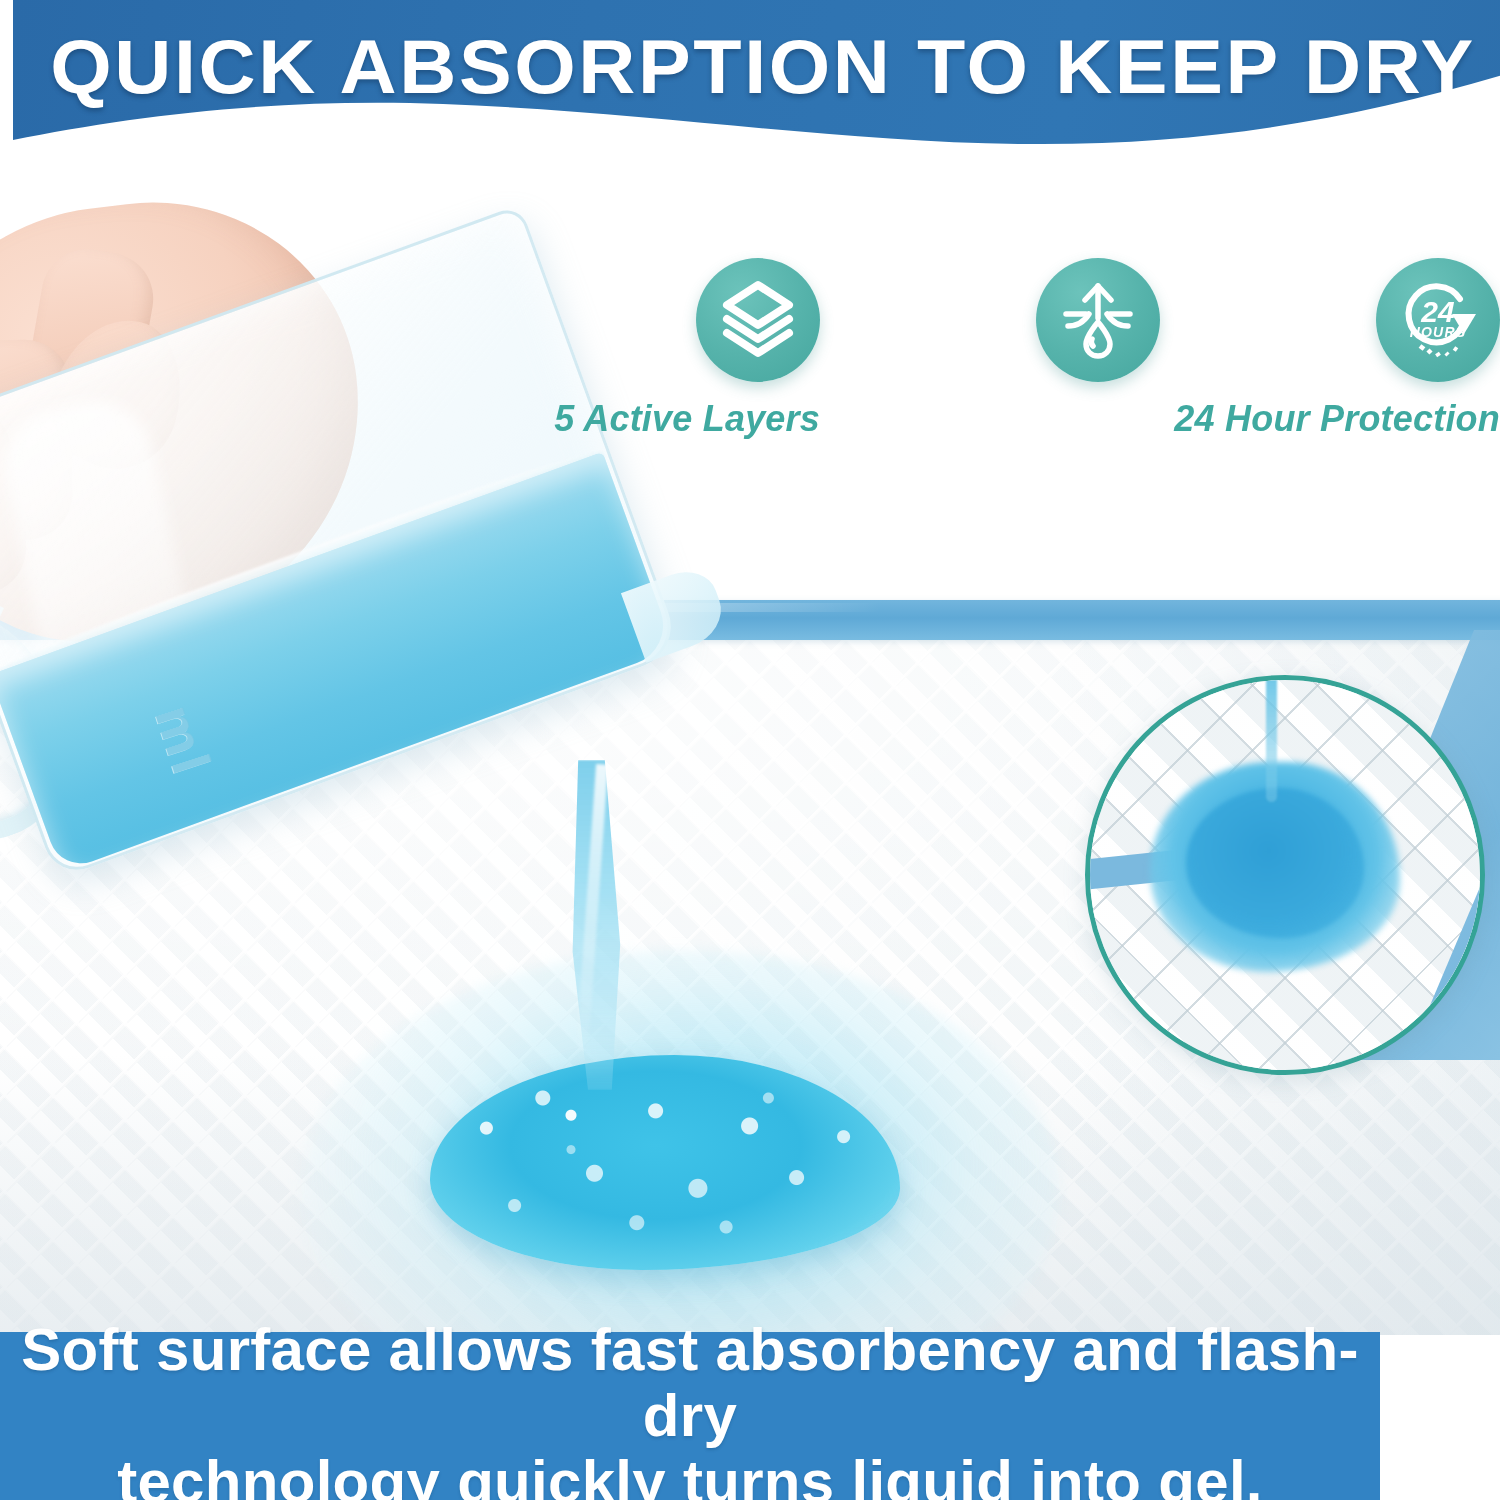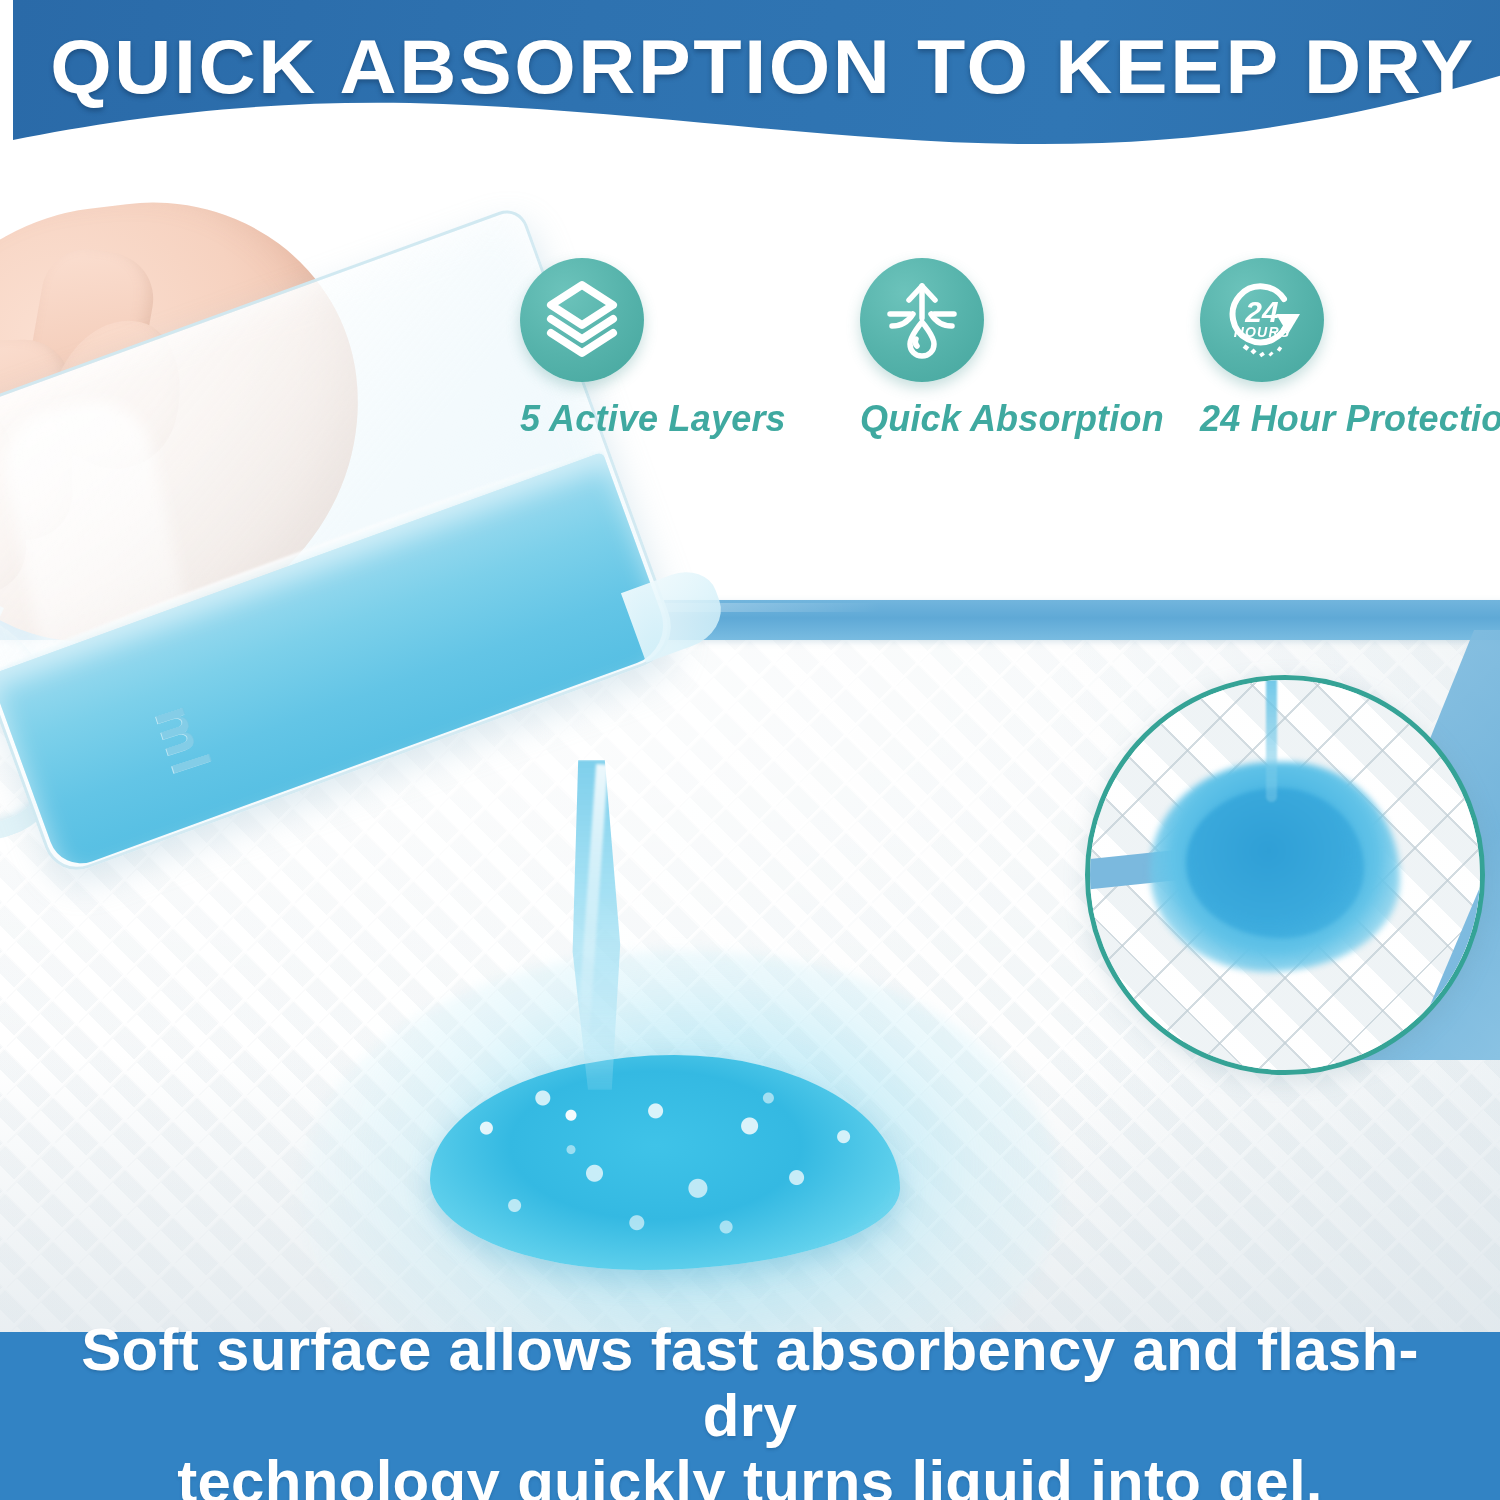--- a/index.html
+++ b/index.html
@@ -274,40 +274,40 @@
     background:linear-gradient(135deg,#86c0e2,#6eb1da);
     clip-path:polygon(0 100%,62% 0,100% 0,100% 100%);
   }
 
   
   .features{
     position:absolute;left:520px;top:258px;width:980px;height:215px;
     display:flex;justify-content:space-between;align-items:flex-start;
   }
   .feature{
-    width:300px;display:flex;flex-direction:column;align-items:flex-start;
+    width:300px;display:flex;flex-direction:column;align-items:flex-end;
   }
   .badge{
     width:124px;height:124px;border-radius:50%;
     background:radial-gradient(circle at 36% 28%,#6cc3bb 0%,#56b3ab 52%,#45a69e 100%);
     box-shadow:0 6px 14px rgba(70,150,145,.30);
     display:flex;align-items:center;justify-content:center;
   }
   .badge svg{display:block;}
   .feature-label{
     margin-top:16px;
     font-family:"Liberation Sans Narrow","Liberation Sans",sans-serif;
     font-weight:700;font-size:36px;color:#3fa9a0;white-space:nowrap;
     letter-spacing:.2px;
     font-style:italic;
   }
 
   
   .caption{
-    position:absolute;left:0;top:1332px;width:1500px;height:168px;
+    position:absolute;left:0;top:1332px;width:1380px;height:168px;
     background:#3283c4;
     display:flex;align-items:center;justify-content:center;
   }
   .caption-text{
     width:1400px;text-align:center;color:#ffffff;
     font-family:"Liberation Sans Narrow","Liberation Sans",sans-serif;
     font-weight:700;font-size:60px;line-height:66px;
     letter-spacing:.3px;
     text-shadow:0 2px 3px rgba(18,70,110,.28);
   }
@@ -400,21 +400,20 @@
             <path d="M29 22 L42 8 L55 22"></path>
             <path d="M10 36 L30 36"></path>
             <path d="M54 36 L74 36"></path>
             <path d="M12 48 C22 48 28 44 33 36"></path>
             <path d="M72 48 C62 48 56 44 51 36"></path>
             <path d="M42 44 C42 44 30 58 30 66 C30 73 35 78 42 78 C49 78 54 73 54 66 C54 58 42 44 42 44 Z"></path>
             <path d="M37 68 C35 66 35 63 36 61"></path>
           </g>
         </svg>
       </div>
-      <div class="feature-label">Quick Absorption</div>
     </div>
 
     <div class="feature">
       <div class="badge">
         <svg width="88" height="88" viewBox="0 0 88 88">
           <g fill="none" stroke="#ffffff" stroke-width="6" stroke-linecap="round">
             <path d="M66 23 A28 28 0 1 0 70 44"></path>
           </g>
           <polygon points="58,38 82,38 70,58" fill="#ffffff"></polygon>
           <g fill="none" stroke="#ffffff" stroke-width="4.5" stroke-linecap="butt">

